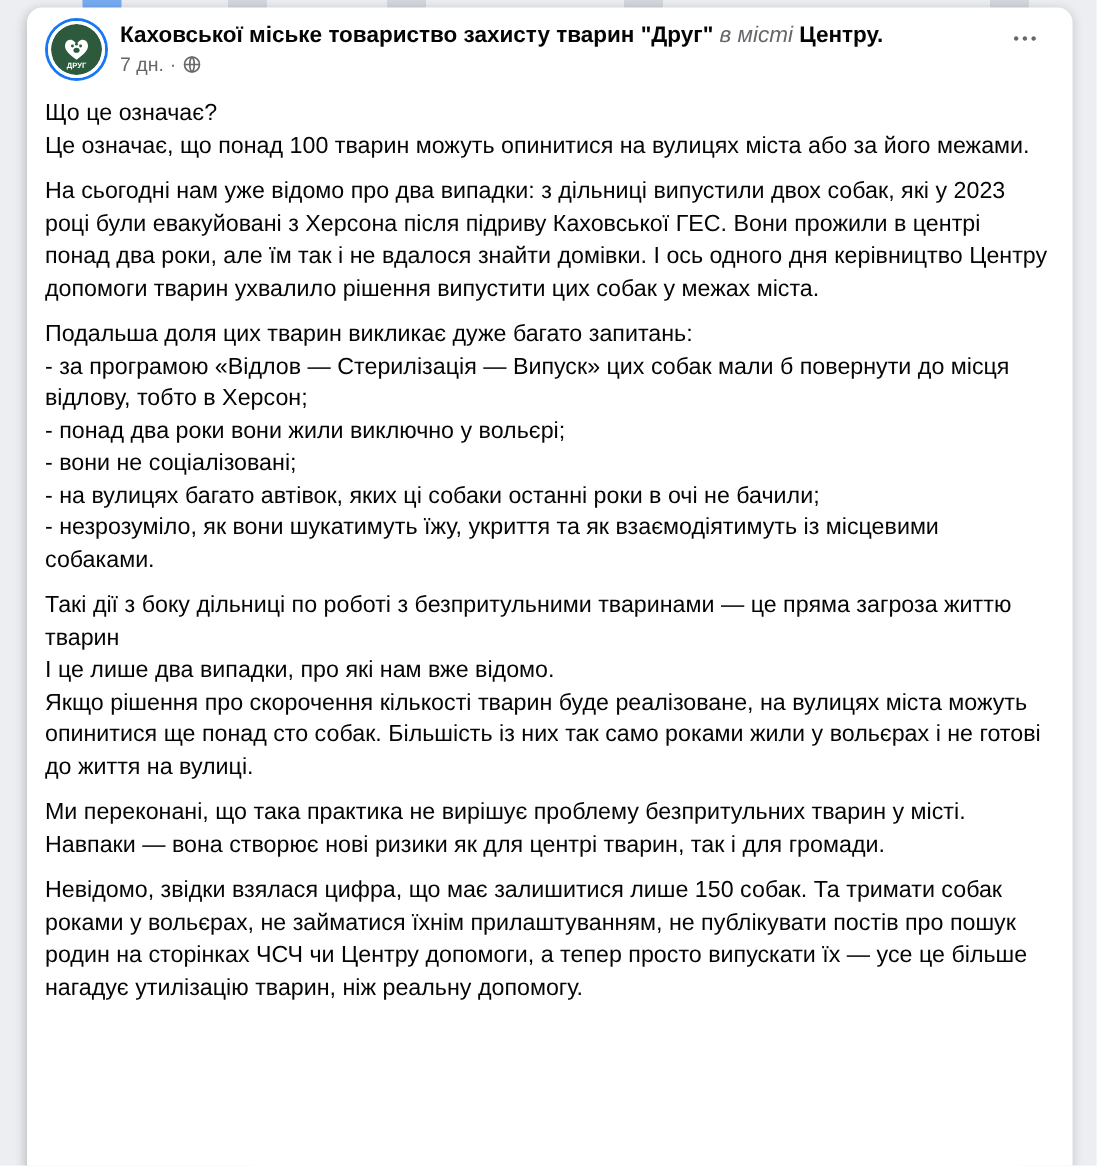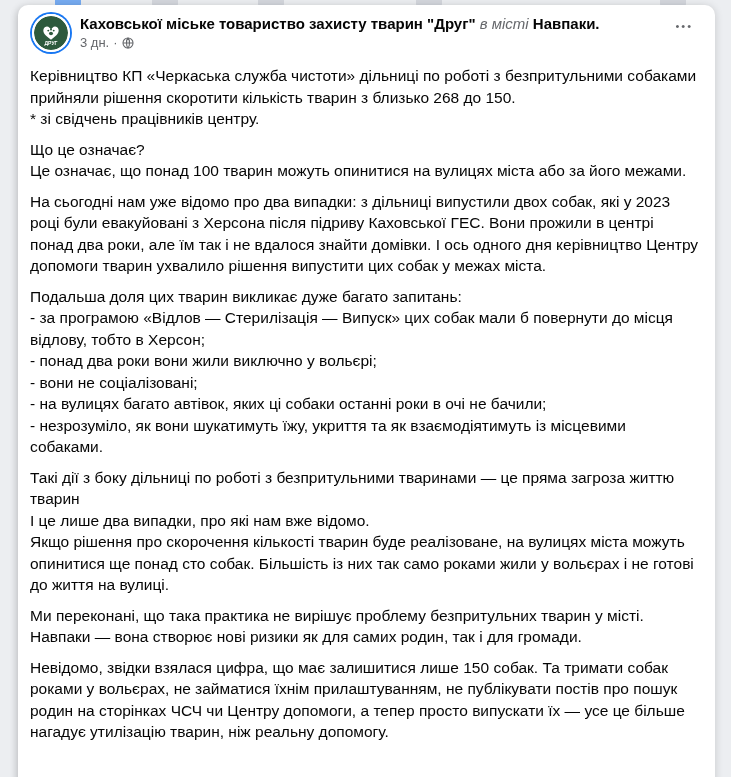--- a/index.html
+++ b/index.html
@@ -96,36 +96,35 @@
         <path d="M20 28 C12.5 22.4 10.2 19.2 11.2 15.6 C12.1 12.4 16 11.4 18.2 13.7 L20 15.5 L21.8 13.7 C24 11.4 27.9 12.4 28.8 15.6 C29.8 19.2 27.5 22.4 20 28 Z" fill="#ffffff"></path>
         <circle cx="16.8" cy="17.2" r="1.15" fill="#2d5a3d"></circle>
         <circle cx="20" cy="15.8" r="1.15" fill="#2d5a3d"></circle>
         <circle cx="23.2" cy="17.2" r="1.15" fill="#2d5a3d"></circle>
         <ellipse cx="20" cy="20.6" rx="2.4" ry="2.0" fill="#2d5a3d"></ellipse>
         <text x="20" y="34.5" text-anchor="middle" font-size="6" font-weight="bold" fill="#ffffff" font-family="Liberation Sans, sans-serif">ДРУГ</text>
       </svg>
     </div>
     <div class="author-meta">
       <div class="name-line">
-        <span class="author-name">Каховської міське товариство захисту тварин "Друг"</span><span class="context-text"> в місті </span><span class="location-name">Навпаки.</span>
+        <span class="author-name">Каховської міське товариство захисту тварин "Друг"</span><span class="context-text"> в місті </span><span class="location-name">Центру.</span>
       </div>
       <div class="time-line">
-        <span>3 дн.</span>
+        <span>7 дн.</span>
         <span>·</span>
         <svg class="globe" width="12" height="12" viewBox="0 0 12 12">
           <circle cx="6" cy="6" r="5" fill="none" stroke="#65676b" stroke-width="1.1"></circle>
           <path d="M1 6 H11 M6 1 C4 2.6 4 9.4 6 11 M6 1 C8 2.6 8 9.4 6 11" fill="none" stroke="#65676b" stroke-width="1.1"></path>
         </svg>
       </div>
     </div>
     <div class="more-btn">•••</div>
   </div>
 
   <div class="post-text">
-      <p>Керівництво КП «Черкаська служба чистоти» дільниці по роботі з безпритульними собаками прийняли рішення скоротити кількість тварин з близько 268 до 150.<br>* зі свідчень працівників центру.</p>
       <p>Що це означає?<br>Це означає, що понад 100 тварин можуть опинитися на вулицях міста або за його межами.</p>
       <p>На сьогодні нам уже відомо про два випадки: з дільниці випустили двох собак, які у 2023 році були евакуйовані з Херсона після підриву Каховської ГЕС. Вони прожили в центрі понад два роки, але їм так і не вдалося знайти домівки. І ось одного дня керівництво Центру допомоги тварин ухвалило рішення випустити цих собак у межах міста.</p>
       <p>Подальша доля цих тварин викликає дуже багато запитань:<br>- за програмою «Відлов — Стерилізація — Випуск» цих собак мали б повернути до місця відлову, тобто в Херсон;<br>- понад два роки вони жили виключно у вольєрі;<br>- вони не соціалізовані;<br>- на вулицях багато автівок, яких ці собаки останні роки в очі не бачили;<br>- незрозуміло, як вони шукатимуть їжу, укриття та як взаємодіятимуть із місцевими собаками.</p>
       <p>Такі дії з боку дільниці по роботі з безпритульними тваринами — це пряма загроза життю тварин<br>І це лише два випадки, про які нам вже відомо.<br>Якщо рішення про скорочення кількості тварин буде реалізоване, на вулицях міста можуть опинитися ще понад сто собак. Більшість із них так само роками жили у вольєрах і не готові до життя на вулиці.</p>
-      <p>Ми переконані, що така практика не вирішує проблему безпритульних тварин у місті. Навпаки — вона створює нові ризики як для самих родин, так і для громади.</p>
+      <p>Ми переконані, що така практика не вирішує проблему безпритульних тварин у місті. Навпаки — вона створює нові ризики як для центрі тварин, так і для громади.</p>
       <p>Невідомо, звідки взялася цифра, що має залишитися лише 150 собак. Та тримати собак роками у вольєрах, не займатися їхнім прилаштуванням, не публікувати постів про пошук родин на сторінках ЧСЧ чи Центру допомоги, а тепер просто випускати їх — усе це більше нагадує утилізацію тварин, ніж реальну допомогу.</p>
     </div>
 </div>
 
 </body></html>

